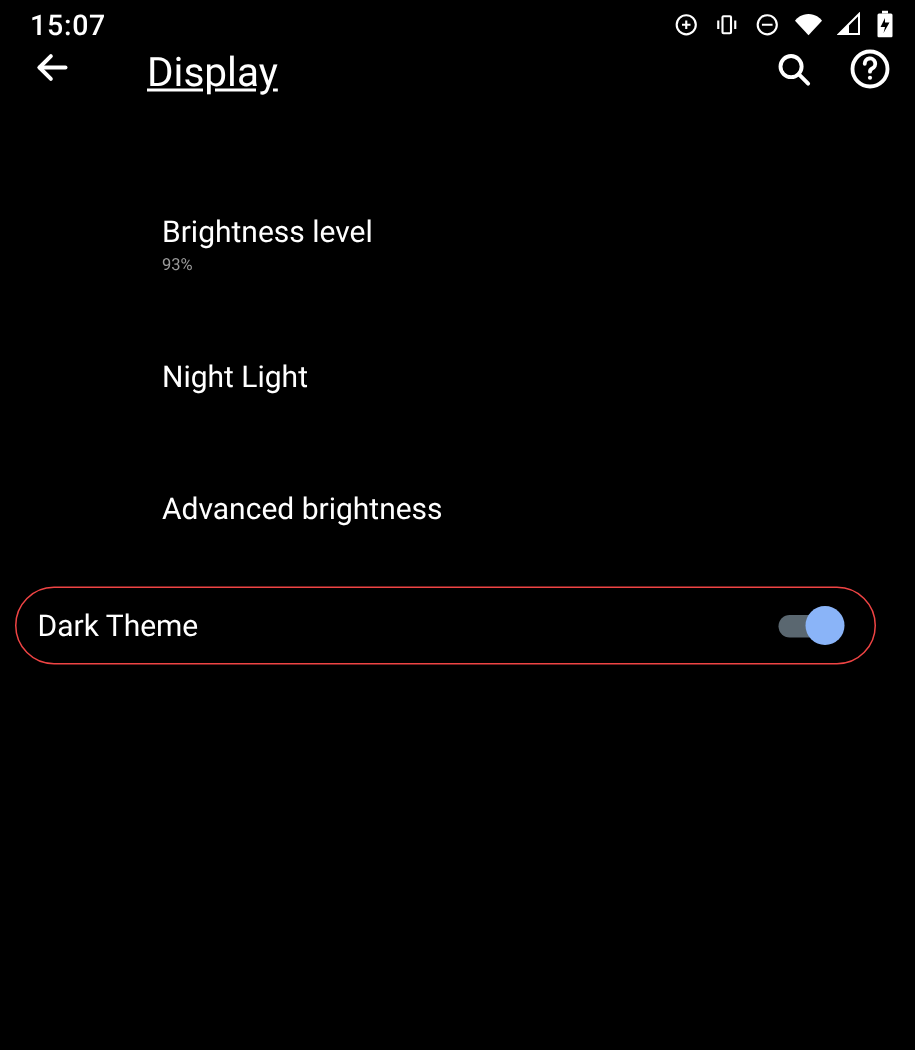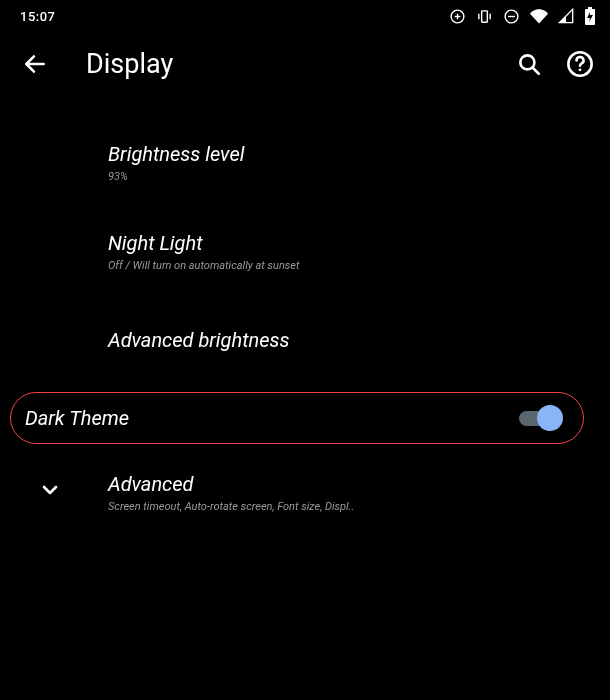--- a/index.html
+++ b/index.html
@@ -11,46 +11,47 @@
     font-size: 16px;
   }
   .statusbar {
     display: flex;
     align-items: center;
     justify-content: space-between;
     height: 32px;
     padding: 0 14px 0 20px;
   }
   .status-time {
-    font-size: 13px;
+    font-size: 19px;
     font-weight: 500;
     letter-spacing: 0.5px;
   }
   .status-icons {
     display: flex;
     align-items: center;
     gap: 10px;
   }
   .status-icons svg { display: block; }
   .appbar {
     display: flex;
-    align-items: center;
+    align-items: flex-start;
     height: 64px;
     padding: 0 16px 0 22px;
-    gap: 24px;
+    gap: 36px;
+    text-decoration: underline;
   }
   .appbar-title {
     font-size: 27px;
     font-weight: 400;
     flex: 1;
     padding-left: 14px;
   }
   .appbar-actions { display: flex; align-items: center; gap: 24px; }
   .icon-btn { display: inline-flex; align-items: center; justify-content: center; cursor: pointer; }
-  .list { padding: 30px 16px 0 0; font-style: italic; }
+  .list { padding: 30px 16px 0 0; }
   .row {
     padding: 16px 24px 16px 108px;
     position: relative;
     min-height: 72px;
     display: flex;
     flex-direction: column;
     justify-content: center;
   }
   .row + .row { margin-top: 16px; }
   .row-title {
@@ -185,39 +186,29 @@
 
 <div class="list">
 
   <div class="row">
     <div class="row-title">Brightness level</div>
     <div class="row-sub">93%</div>
   </div>
 
   <div class="row">
     <div class="row-title">Night Light</div>
-    <div class="row-sub">Off / Will turn on automatically at sunset</div>
   </div>
 
   <div class="row">
     <div class="row-title">Advanced brightness</div>
   </div>
 
 
   <div class="highlight">
     <div class="row-title">Dark Theme</div>
     <div class="toggle">
       <div class="toggle-track"></div>
       <div class="toggle-thumb"></div>
     </div>
   </div>
 
-  <div class="advanced">
-    <span class="expand-icon">
-      <svg width="24" height="24" viewBox="0 0 24 24" fill="none" stroke="#fff" stroke-width="2.6" stroke-linecap="round" stroke-linejoin="round">
-          <polyline points="6 9 12 15 18 9"></polyline>
-        </svg>
-    </span>
-    <div class="row-title">Advanced</div>
-    <div class="row-sub">Screen timeout, Auto-rotate screen, Font size, Displ..</div>
-  </div>
 
 </div>
 
 </body></html>

